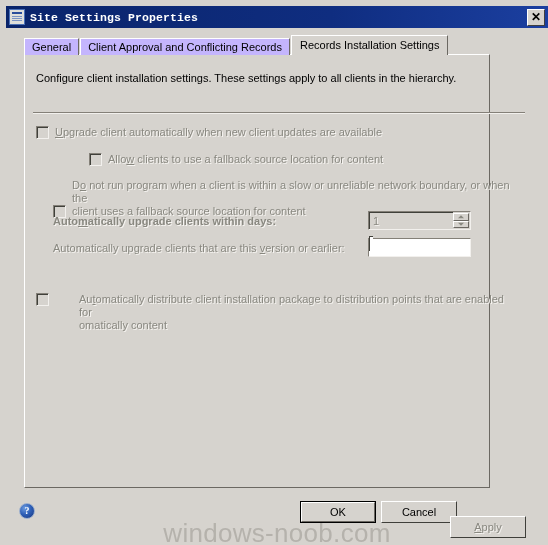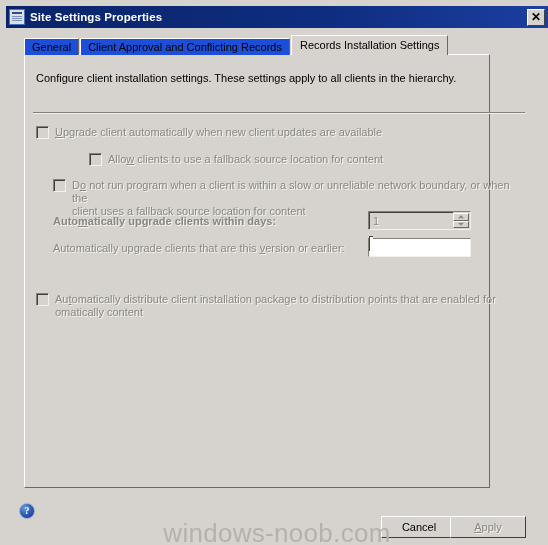--- a/index.html
+++ b/index.html
@@ -70,20 +70,21 @@
         transparent 3px, transparent 4px,
         #7a93c4 4px, #7a93c4 5px);
   }
   #title-text {
     color: #ffffff;
     font-size: 11.5px;
     font-weight: bold;
     letter-spacing: 0.1px;
     white-space: nowrap;
     flex: 1 1 auto;
+    font-family: Liberation Mono, monospace;
   }
   #close-button {
     width: 18px; height: 17px;
     flex: 0 0 18px;
     background: #d6d3ce;
     border-top: 1px solid #ffffff;
     border-left: 1px solid #ffffff;
     border-right: 1px solid #404040;
     border-bottom: 1px solid #404040;
     box-sizing: border-box;
@@ -111,21 +112,21 @@
     display: flex;
     align-items: flex-end;
     z-index: 3;
   }
   .tab {
     height: 17px;
     line-height: 17px;
     padding: 0 7px;
     font-size: 11px;
     color: #000000;
-    background: #1d4ed8;
+    background: #c4b5fd;
     border-top: 1px solid #ffffff;
     border-left: 1px solid #ffffff;
     border-right: 1px solid #6b6862;
     box-sizing: border-box;
     white-space: nowrap;
     cursor: default;
     position: relative;
     margin-right: 1px;
   }
   .tab.active {
@@ -419,21 +420,21 @@
     <div class="checkbox-row" style="left:11px; top:71px;">
       <span class="cbox disabled"></span>
       <span class="cb-label"><span></span><u>U</u><span>pgrade client automatically when new client updates are available</span></span>
     </div>
 
     <div class="checkbox-row" style="left:28px; top:98px;padding-left:36px;">
       <span class="cbox disabled"></span>
       <span class="cb-label"><span>Allo</span><u>w</u><span> clients to use a fallback source location for content</span></span>
     </div>
 
-    <div class="checkbox-row" style="left:28px; top:124px; width:470px;">
+    <div class="checkbox-row" style="left:28px; top:124px; width:470px;align-items:flex-end;">
       <span class="cbox disabled"></span>
       <span class="cb-label multi"><span>D</span><u>o</u><span> not run program when a client is within a slow or unreliable network boundary, or when the</span><br><span>client uses a fallback source location for content</span></span>
     </div>
 
     <div class="field-row" style="left:28px; top:160px;font-weight:bold;">
       <span class="field-label"><span>Auto</span><u>m</u><span>atically upgrade clients within days:</span></span>
     </div>
     <div class="spinner" style="left:343px; top:156px;">
       <span class="edit">1</span>
       <span class="spin-btns">
@@ -446,34 +447,37 @@
       </span>
     </div>
 
     <div class="field-row" style="left:28px; top:187px;align-items:center;">
       <span class="field-label"><span>Automatically upgrade clients that are this </span><u>v</u><span>ersion or earlier:</span></span>
     </div>
     <div class="textfield" style="left:343px; top:183px;">
       <span class="inner"></span>
     </div>
 
-    <div class="checkbox-row" style="left:11px; top:238px; width:480px;">
+    <div class="checkbox-row" style="left:11px; top:238px; width:480px;gap:24px;">
       <span class="cbox disabled"></span>
       <span class="cb-label multi"><span>Au</span><u>t</u><span>omatically distribute client installation package to distribution points that are enabled for</span><br><span>omatically content</span></span>
     </div>
 
   </div>
 
   <div id="bottombar">
     <div id="help-icon">
       <span class="qm">?</span>
     </div>
 
-
-    <div class="dlg-button" style="left:375px;margin-top:15px;">
+    <div class="dlg-button default" style="left:294px;">
+      <span class="inner-b">OK</span>
+    </div>
+
+    <div class="dlg-button" style="left:375px;">
       <span>Cancel</span>
     </div>
 
     <div class="dlg-button disabled" style="left:444px;margin-top:15px;">
       <span><span></span><u>A</u><span>pply</span></span>
     </div>
   </div>
 
   <div id="watermark">windows-noob.com</div>
 

